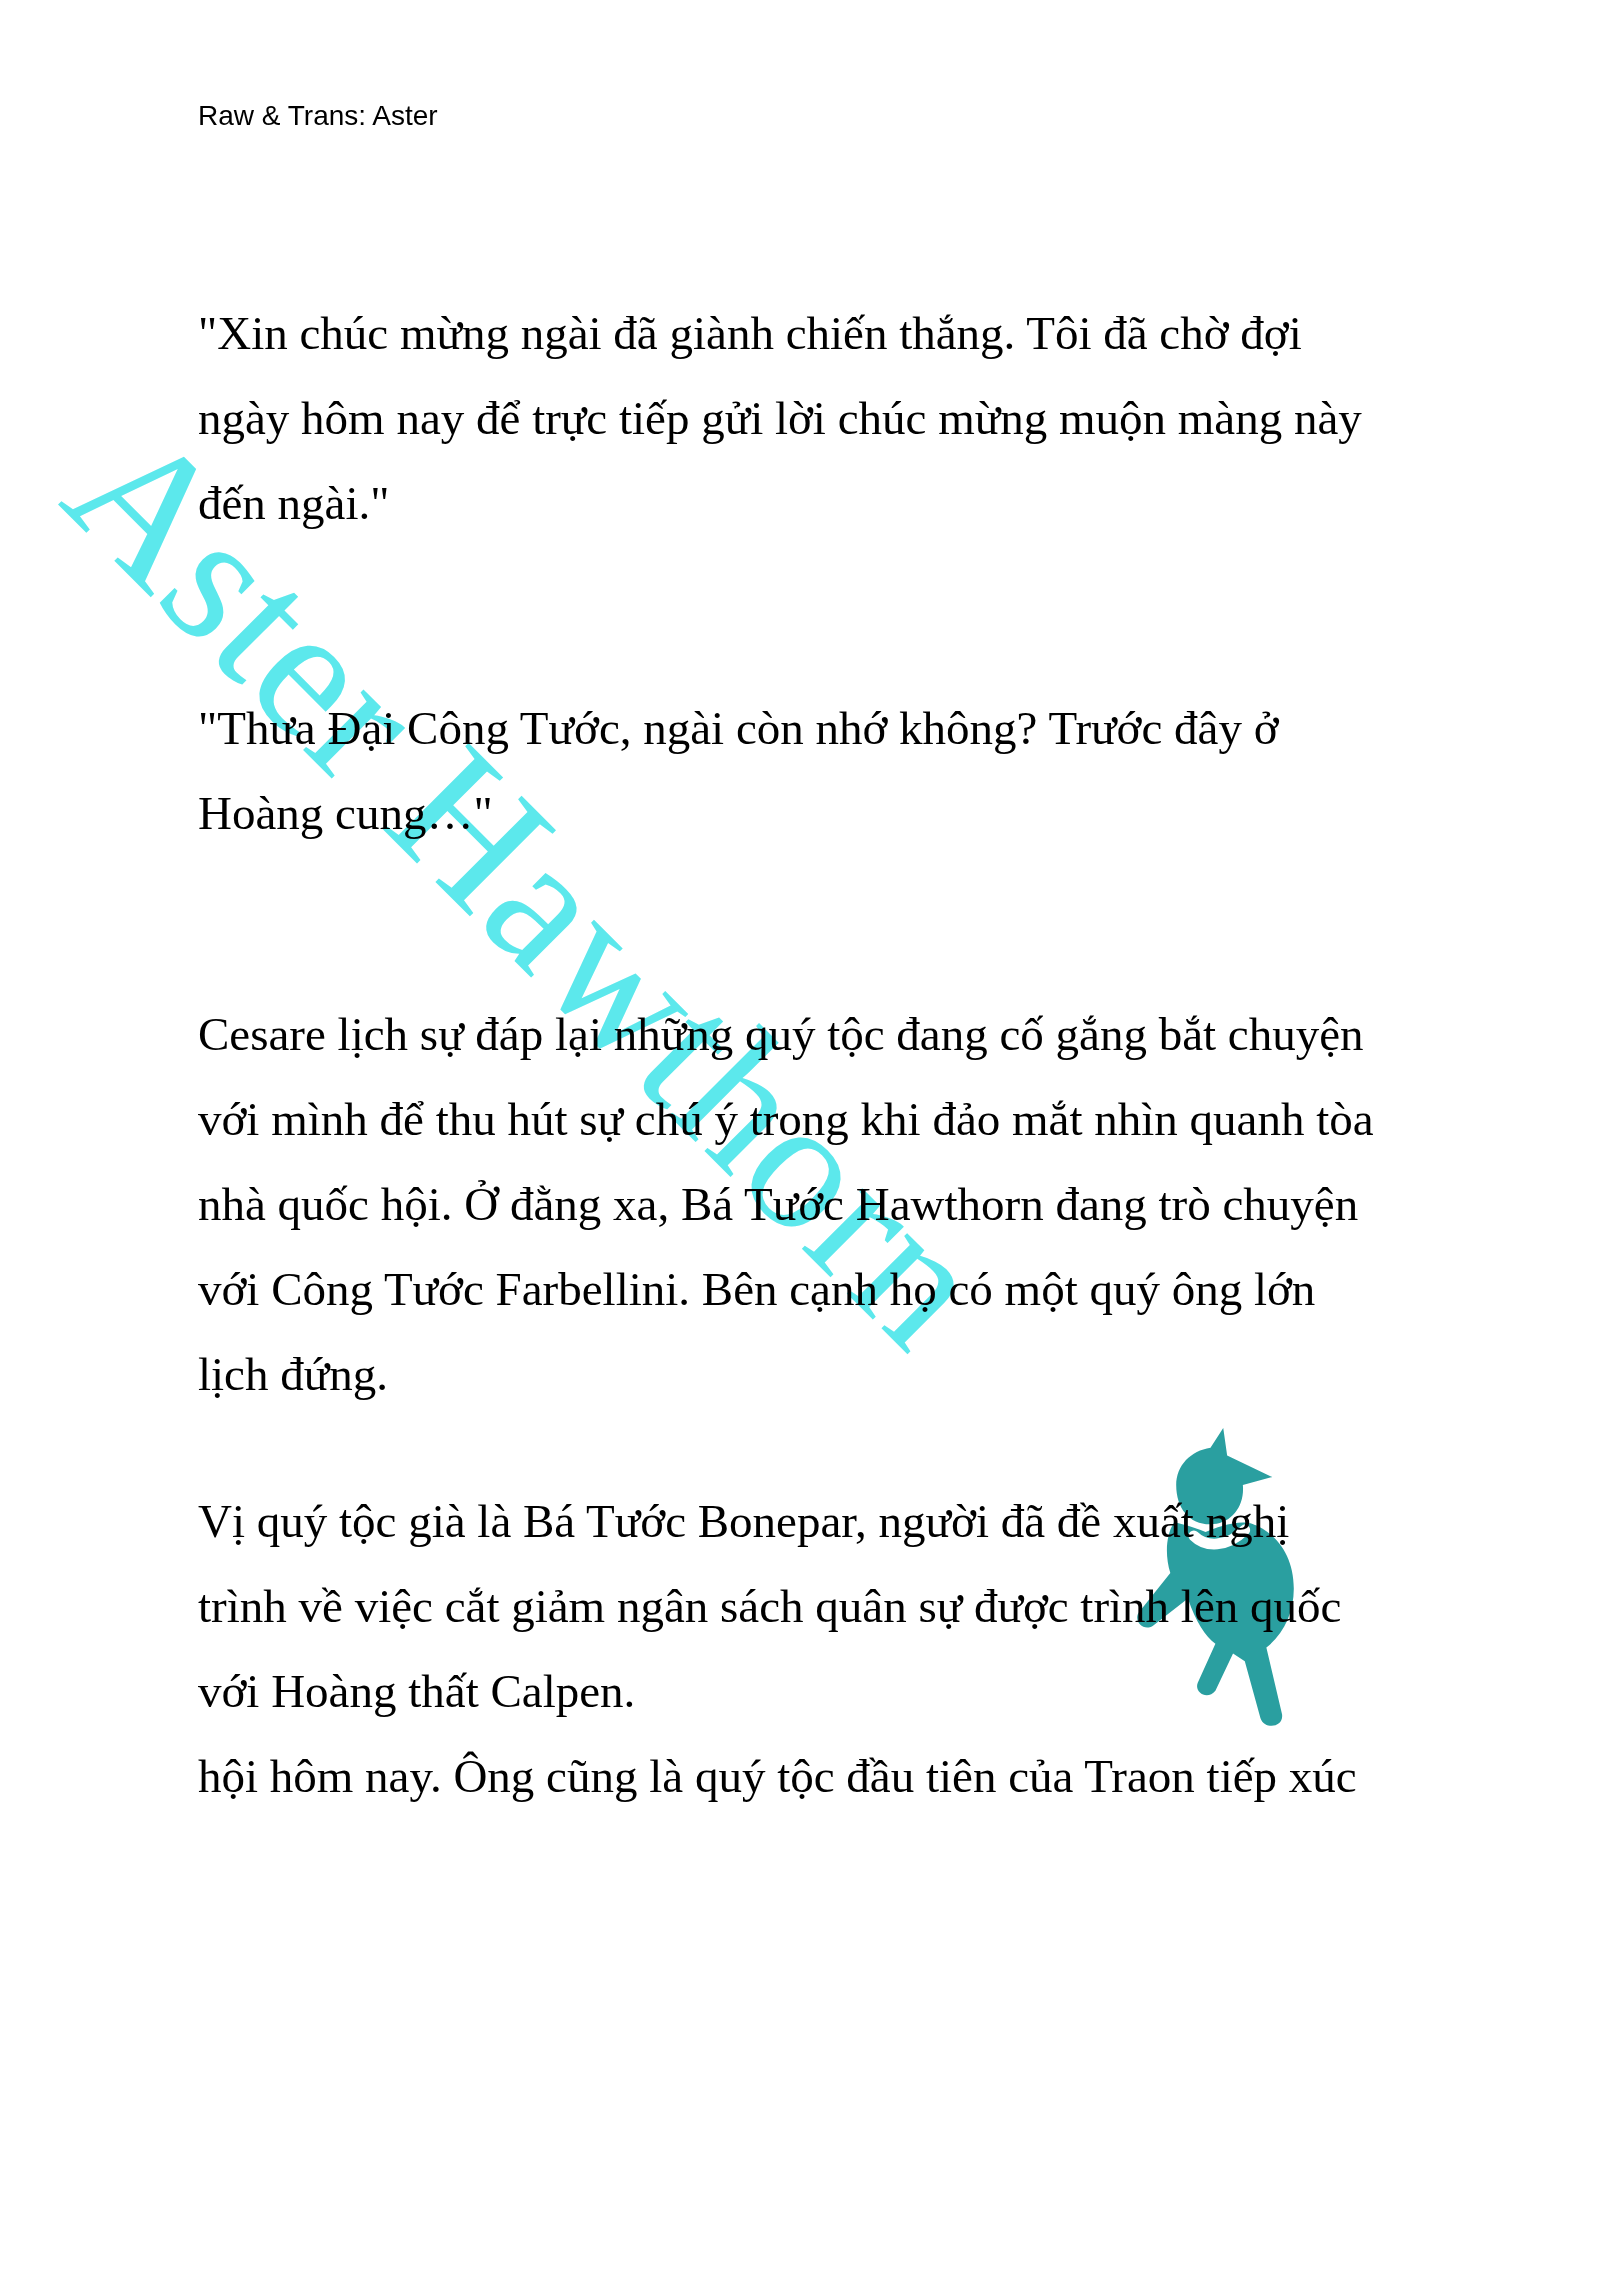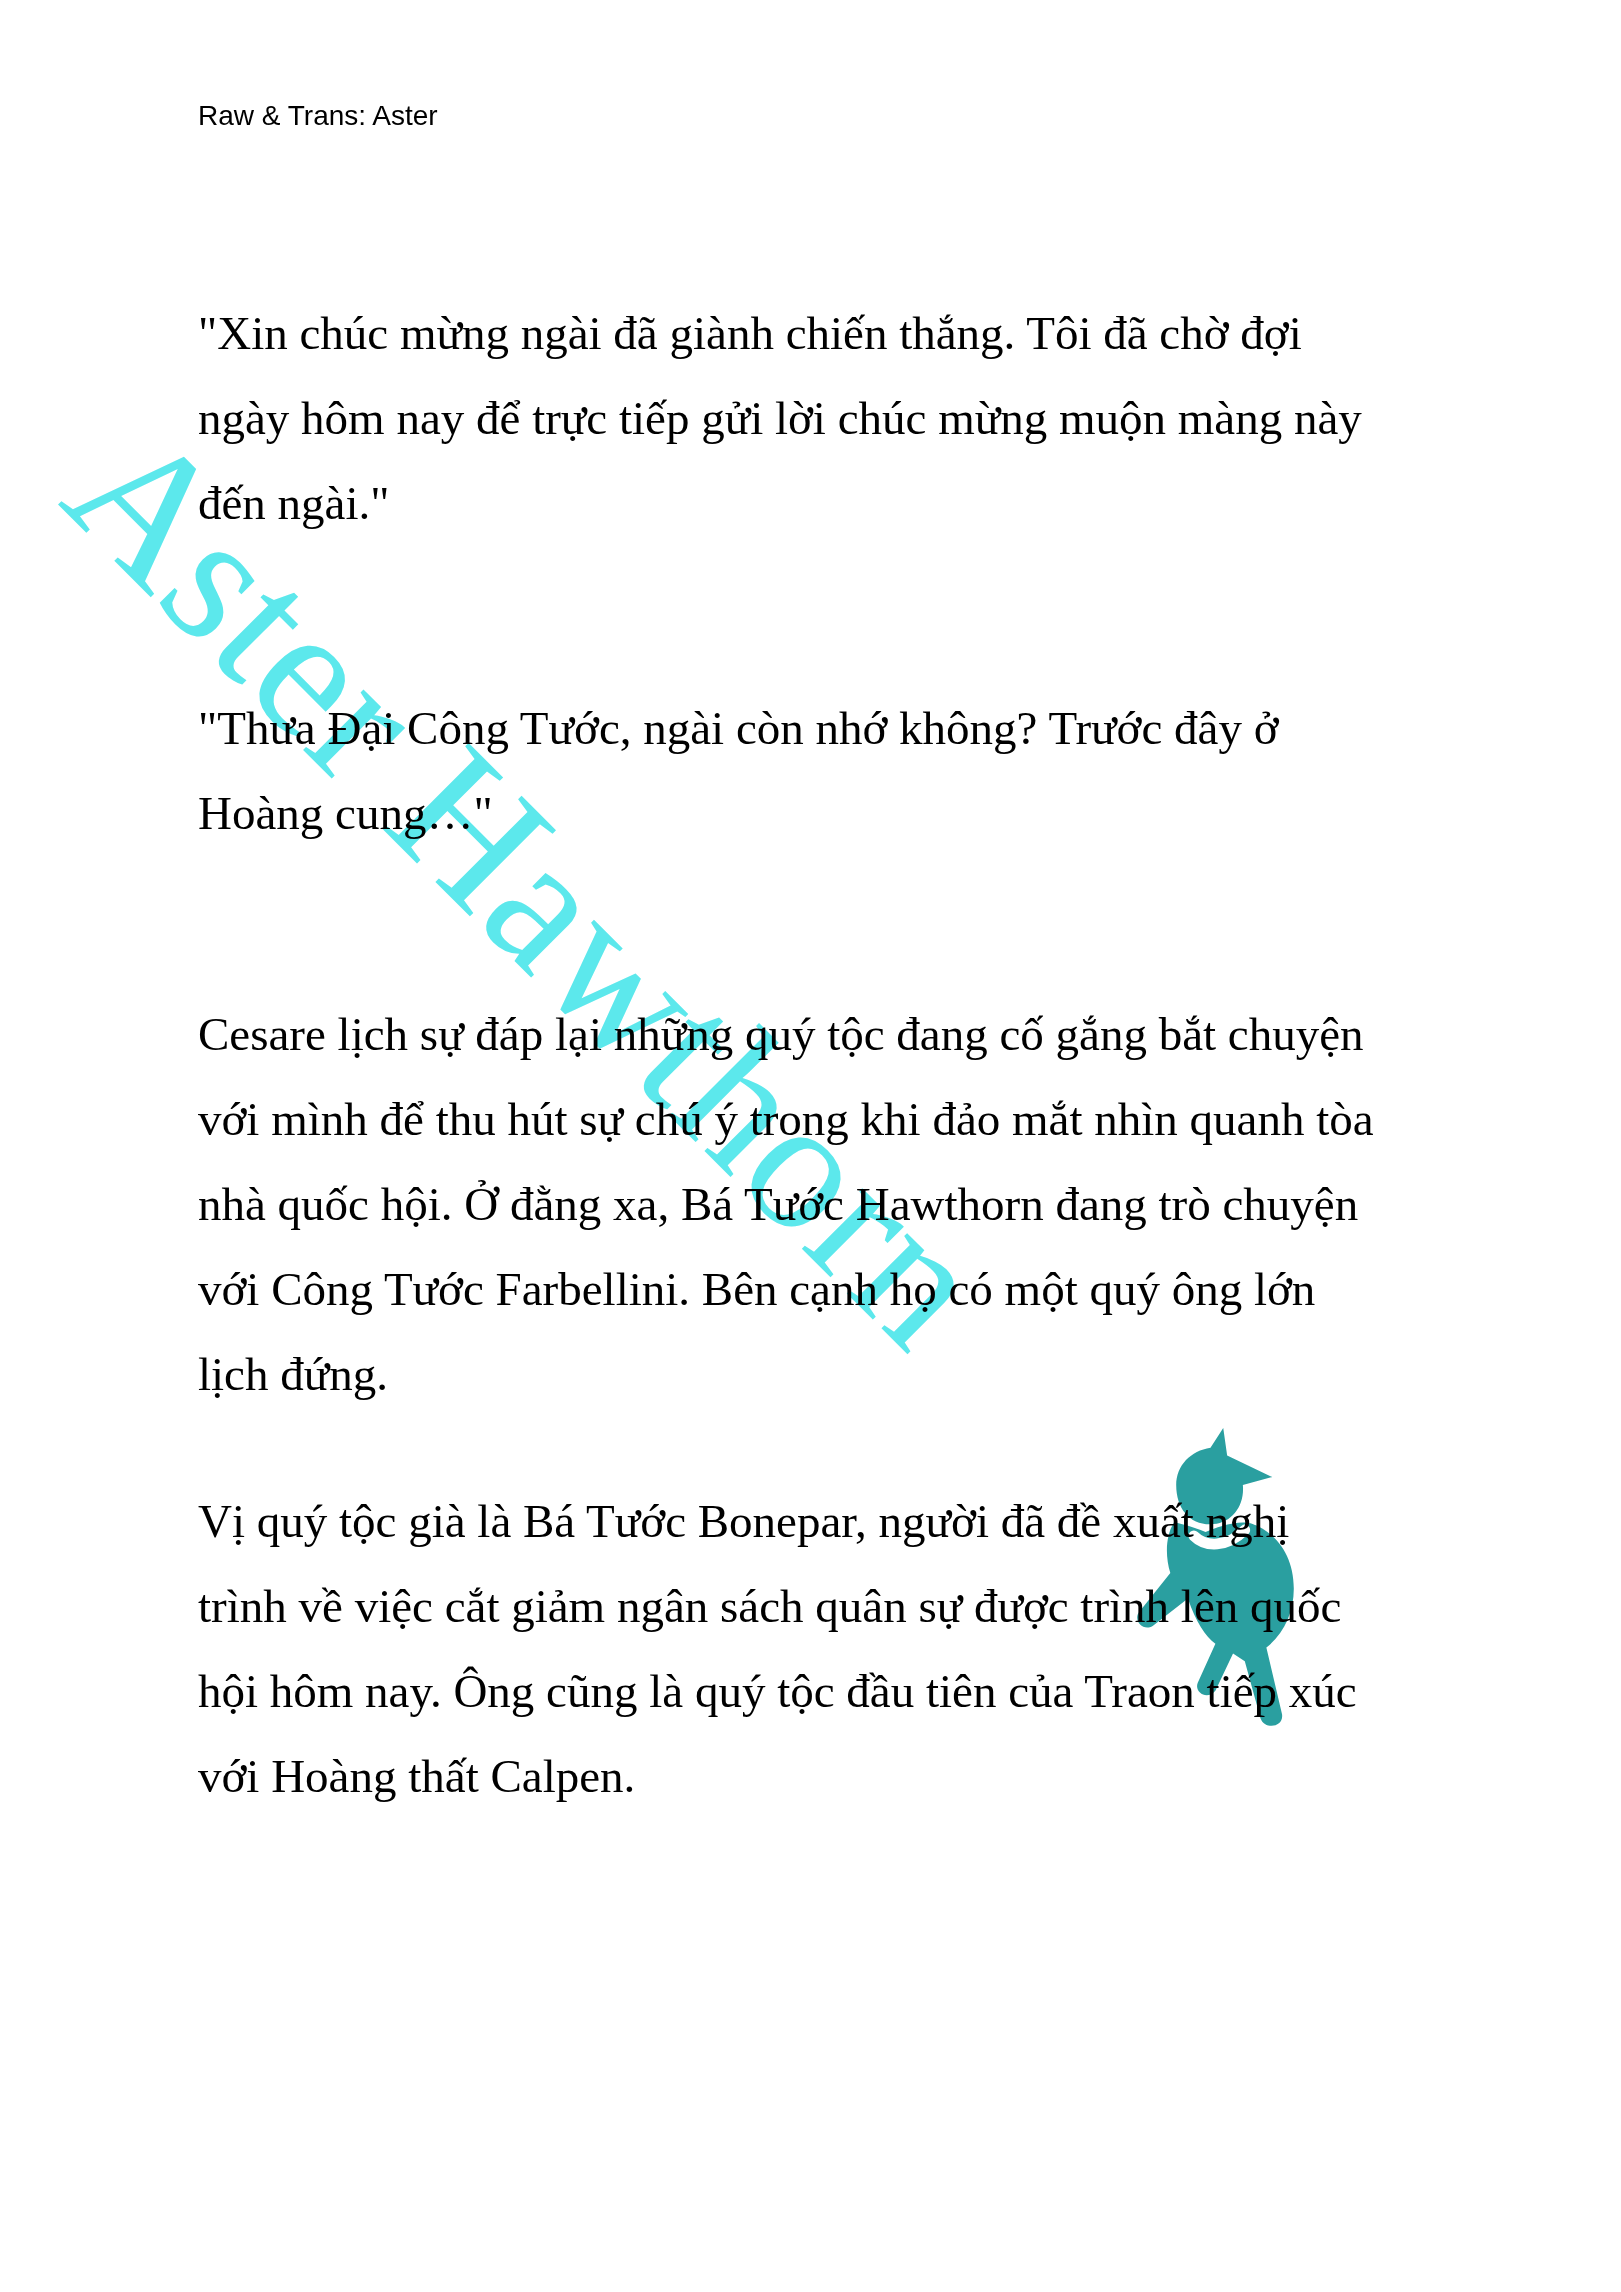--- a/index.html
+++ b/index.html
@@ -104,18 +104,18 @@
     <span class="line">Cesare lịch sự đáp lại những quý tộc đang cố gắng bắt chuyện</span>
     <span class="line">với mình để thu hút sự chú ý trong khi đảo mắt nhìn quanh tòa</span>
     <span class="line">nhà quốc hội. Ở đằng xa, Bá Tước Hawthorn đang trò chuyện</span>
     <span class="line">với Công Tước Farbellini. Bên cạnh họ có một quý ông lớn</span>
     <span class="line">lịch đứng.</span>
   </div>
 
   <div class="para" style="top:1479px;">
     <span class="line">Vị quý tộc già là Bá Tước Bonepar, người đã đề xuất nghị</span>
     <span class="line">trình về việc cắt giảm ngân sách quân sự được trình lên quốc</span>
+    <span class="line">với Hoàng thất Calpen.</span>
     <span class="line">hội hôm nay. Ông cũng là quý tộc đầu tiên của Traon tiếp xúc</span>
-    <span class="line">với Hoàng thất Calpen.</span>
   </div>
 
 </div>
 
 
 </body></html>

